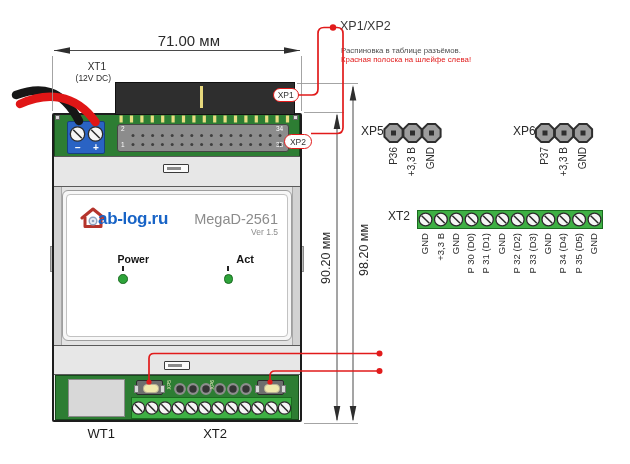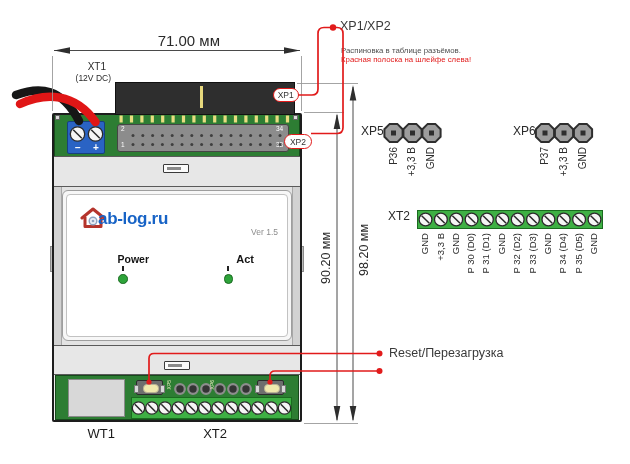--- a/index.html
+++ b/index.html
@@ -61,20 +61,21 @@
   <div class="abs" style="left:62px;top:190px;width:230px;height:151px;background:#f7f7f7;border:1.5px solid #9e9e9e;border-radius:6px;z-index:2;"></div>
   <div class="abs" style="left:66px;top:194px;width:222px;height:143px;background:#fff;border:1px solid #c2c2c2;border-radius:4px;z-index:2;"></div>
 
   <svg class="abs" style="left:80px;top:207px;z-index:3;" width="26" height="22" viewBox="0 0 26 22">
     <path d="M2 11 L13 2 L24 11" fill="none" stroke="#b5342c" stroke-width="3" stroke-linejoin="round" stroke-linecap="round"></path>
     <path d="M5 10 V19.5 H21 V10" fill="#fff" stroke="#b5342c" stroke-width="3" stroke-linejoin="round"></path>
     <circle cx="13" cy="14" r="3.8" fill="#e8edf5" stroke="#8fa3c0" stroke-width="1.4"></circle>
     <circle cx="13" cy="14" r="1.3" fill="#8fa3c0"></circle>
   </svg>
   <div class="t" style="left:98px;top:210px;font-size:17px;font-weight:bold;color:#1763c6;letter-spacing:-0.3px;z-index:3;">ab-log.ru</div>
+  <div class="t ctr" style="left:178px;top:212px;width:100px;text-align:right;font-size:14.5px;color:#8c8c8c;z-index:3;">MegaD-2561</div>
   <div class="t" style="left:178px;top:228px;width:100px;text-align:right;font-size:8.5px;color:#8c8c8c;z-index:3;">Ver 1.5</div>
 
   <div class="t ctr" style="left:97px;top:254px;width:52px;font-size:10.5px;font-weight:bold;color:#141414;z-index:3;">Power</div>
   <div class="abs" style="left:121.8px;top:266px;width:1.8px;height:5px;background:#222;z-index:3;"></div>
   <div class="abs led" style="left:118px;top:274px;width:9.5px;height:9.5px;z-index:3;"></div>
   <div class="t ctr" style="left:202px;top:254px;width:52px;font-size:11px;font-weight:bold;color:#141414;z-index:3;">Act</div>
   <div class="abs" style="left:227.3px;top:266px;width:1.8px;height:5px;background:#222;z-index:3;"></div>
   <div class="abs led" style="left:223.5px;top:274px;width:9.5px;height:9.5px;z-index:3;"></div>
 
   <div class="abs band" style="left:54px;top:345px;width:246px;height:30px;z-index:1;"></div>
@@ -110,21 +111,20 @@
   <div class="t ctr" style="left:120px;top:33px;width:100px;font-size:15px;color:#2a2a2a;z-index:4;">71.00 мм</div>
   <div class="vtext" style="left:320px;top:232px;font-size:12.5px;color:#2a2a2a;z-index:4;">90.20 мм</div>
   <div class="vtext" style="left:357.5px;top:224px;font-size:12.5px;color:#2a2a2a;z-index:4;">98.20 мм</div>
   <div class="t ctr" style="left:71px;top:427px;width:44px;font-size:13px;color:#1a1a1a;z-index:4;">WT1</div>
   <div class="t ctr" style="left:183px;top:427px;width:44px;font-size:13px;color:#1a1a1a;z-index:4;">XT2</div>
 
   <div class="t" style="left:340px;top:20px;font-size:12.5px;color:#3a3a3a;z-index:4;">XP1/XP2</div>
   <div class="t" style="left:341px;top:46.5px;font-size:7.8px;color:#4f4f4f;z-index:4;">Распиновка в таблице разъёмов.</div>
   <div class="t" style="left:341px;top:56px;font-size:7.8px;color:#e11b1b;z-index:4;">Красная полоска на шлейфе слева!</div>
 
-  <div class="t" style="left:389px;top:347px;font-size:12.5px;color:#3a3a3a;z-index:4;">Reset/Перезагрузка</div>
 
   <div class="t" style="left:361px;top:125px;font-size:12px;color:#2a2a2a;z-index:4;">XP5</div>
   <div class="vtext" style="left:388px;top:147px;font-size:10px;">P36</div>
   <div class="vtext" style="left:406px;top:147px;font-size:10px;">+3,3 В</div>
   <div class="vtext" style="left:425px;top:147px;font-size:10px;">GND</div>
   <div class="t" style="left:513px;top:125px;font-size:12px;color:#2a2a2a;z-index:4;">XP6</div>
   <div class="vtext" style="left:539px;top:147px;font-size:10px;">P37</div>
   <div class="vtext" style="left:558px;top:147px;font-size:10px;">+3,3 В</div>
   <div class="vtext" style="left:577px;top:147px;font-size:10px;">GND</div>
 

